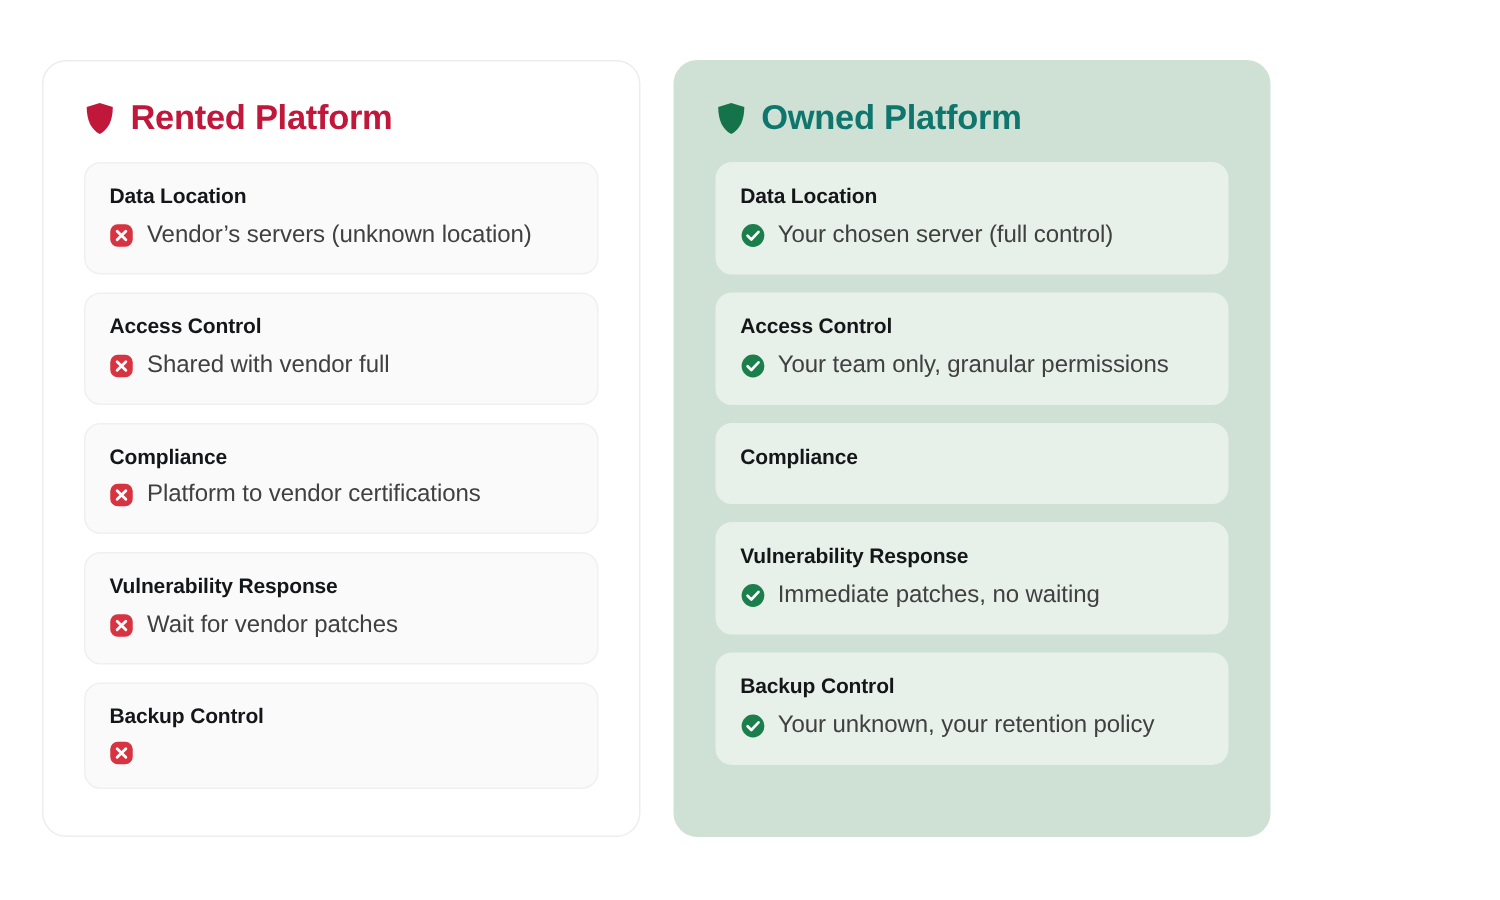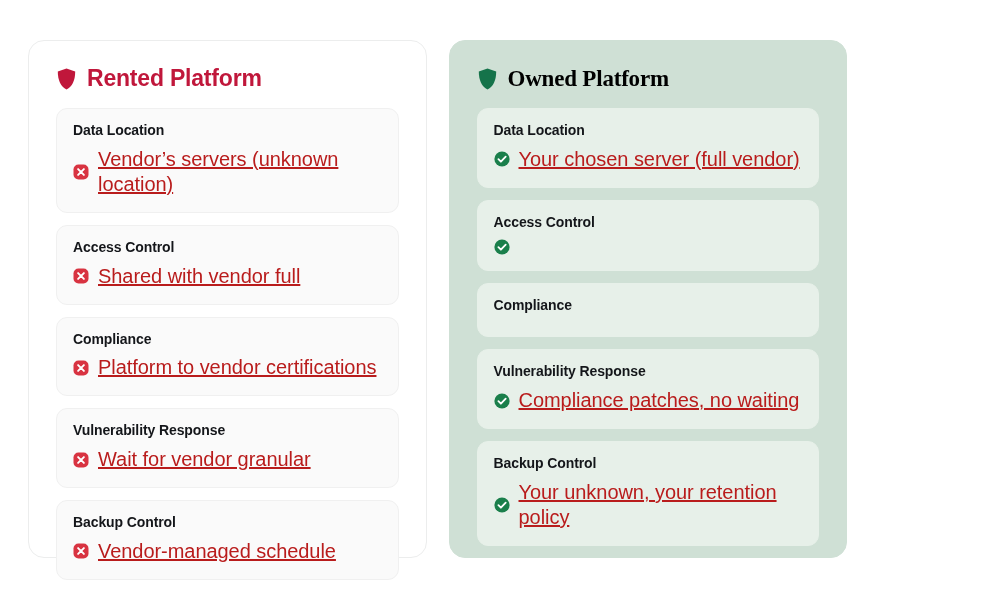--- a/index.html
+++ b/index.html
@@ -61,21 +61,21 @@
     display: block;
   }
 
   .panel-title {
     font-size: 23px;
     font-weight: 700;
     letter-spacing: -0.2px;
     line-height: 1;
   }
   .panel-title--rented { color: #c0173b; }
-  .panel-title--owned  { color: #000000; font-family: Liberation Serif, serif; }
+  .panel-title--owned  { color: #0f766e; }
 
   .rows {
     display: flex;
     flex-direction: column;
     gap: 12px;
     justify-content: center;
   }
 
   .row {
     border-radius: 11px;
@@ -107,25 +107,24 @@
   }
 
   .badge {
     width: 16px;
     height: 16px;
     flex: 0 0 auto;
     display: block;
   }
 
   .row-text {
-    font-size: 20px;
-    color: #b91c1c;
+    font-size: 16px;
+    color: #404040;
     line-height: 1.25;
     letter-spacing: -0.05px;
-    text-decoration: underline;
   }
 </style>
 </head>
 <body>
 
 <div class="board">
 
   <section class="panel panel--rented">
     <header class="panel-head">
       <span>
@@ -179,34 +178,33 @@
 
       <div class="row row--rented">
         <div class="row-label">Vulnerability Response</div>
         <div class="row-value">
           <span>
             <svg class="badge" viewBox="0 0 16 16" aria-hidden="true">
               <rect x="0.5" y="0.5" width="15" height="15" rx="5" fill="#d83341"></rect>
               <path d="M5.1 5.1 L10.9 10.9 M10.9 5.1 L5.1 10.9" stroke="#ffffff" stroke-width="1.9" stroke-linecap="round"></path>
             </svg>
           </span>
-          <span class="row-text">Wait for vendor granular</span>
+          <span class="row-text">Wait for vendor patches</span>
         </div>
       </div>
 
       <div class="row row--rented">
         <div class="row-label">Backup Control</div>
         <div class="row-value">
           <span>
             <svg class="badge" viewBox="0 0 16 16" aria-hidden="true">
               <rect x="0.5" y="0.5" width="15" height="15" rx="5" fill="#d83341"></rect>
               <path d="M5.1 5.1 L10.9 10.9 M10.9 5.1 L5.1 10.9" stroke="#ffffff" stroke-width="1.9" stroke-linecap="round"></path>
             </svg>
           </span>
-          <span class="row-text">Vendor-managed schedule</span>
         </div>
       </div>
 
     </div>
   </section>
 
   <section class="panel panel--owned">
     <header class="panel-head">
       <span>
         <svg class="shield" viewBox="0 0 19 22" aria-hidden="true">
@@ -220,50 +218,51 @@
 
       <div class="row row--owned">
         <div class="row-label">Data Location</div>
         <div class="row-value">
           <span>
             <svg class="badge" viewBox="0 0 16 16" aria-hidden="true">
               <circle cx="8" cy="8" r="7.6" fill="#1a7f4b"></circle>
               <path d="M4.4 8.2 L6.9 10.7 L11.7 5.6" fill="none" stroke="#ffffff" stroke-width="1.8" stroke-linecap="round" stroke-linejoin="round"></path>
             </svg>
           </span>
-          <span class="row-text">Your chosen server (full vendor)</span>
+          <span class="row-text">Your chosen server (full control)</span>
         </div>
       </div>
 
       <div class="row row--owned">
         <div class="row-label">Access Control</div>
         <div class="row-value">
           <span>
             <svg class="badge" viewBox="0 0 16 16" aria-hidden="true">
               <circle cx="8" cy="8" r="7.6" fill="#1a7f4b"></circle>
               <path d="M4.4 8.2 L6.9 10.7 L11.7 5.6" fill="none" stroke="#ffffff" stroke-width="1.8" stroke-linecap="round" stroke-linejoin="round"></path>
             </svg>
           </span>
+          <span class="row-text">Your team only, granular permissions</span>
         </div>
       </div>
 
       <div class="row row--owned">
         <div class="row-label">Compliance</div>
       </div>
 
       <div class="row row--owned">
         <div class="row-label">Vulnerability Response</div>
         <div class="row-value">
           <span>
             <svg class="badge" viewBox="0 0 16 16" aria-hidden="true">
               <circle cx="8" cy="8" r="7.6" fill="#1a7f4b"></circle>
               <path d="M4.4 8.2 L6.9 10.7 L11.7 5.6" fill="none" stroke="#ffffff" stroke-width="1.8" stroke-linecap="round" stroke-linejoin="round"></path>
             </svg>
           </span>
-          <span class="row-text">Compliance patches, no waiting</span>
+          <span class="row-text">Immediate patches, no waiting</span>
         </div>
       </div>
 
       <div class="row row--owned">
         <div class="row-label">Backup Control</div>
         <div class="row-value">
           <span>
             <svg class="badge" viewBox="0 0 16 16" aria-hidden="true">
               <circle cx="8" cy="8" r="7.6" fill="#1a7f4b"></circle>
               <path d="M4.4 8.2 L6.9 10.7 L11.7 5.6" fill="none" stroke="#ffffff" stroke-width="1.8" stroke-linecap="round" stroke-linejoin="round"></path>

